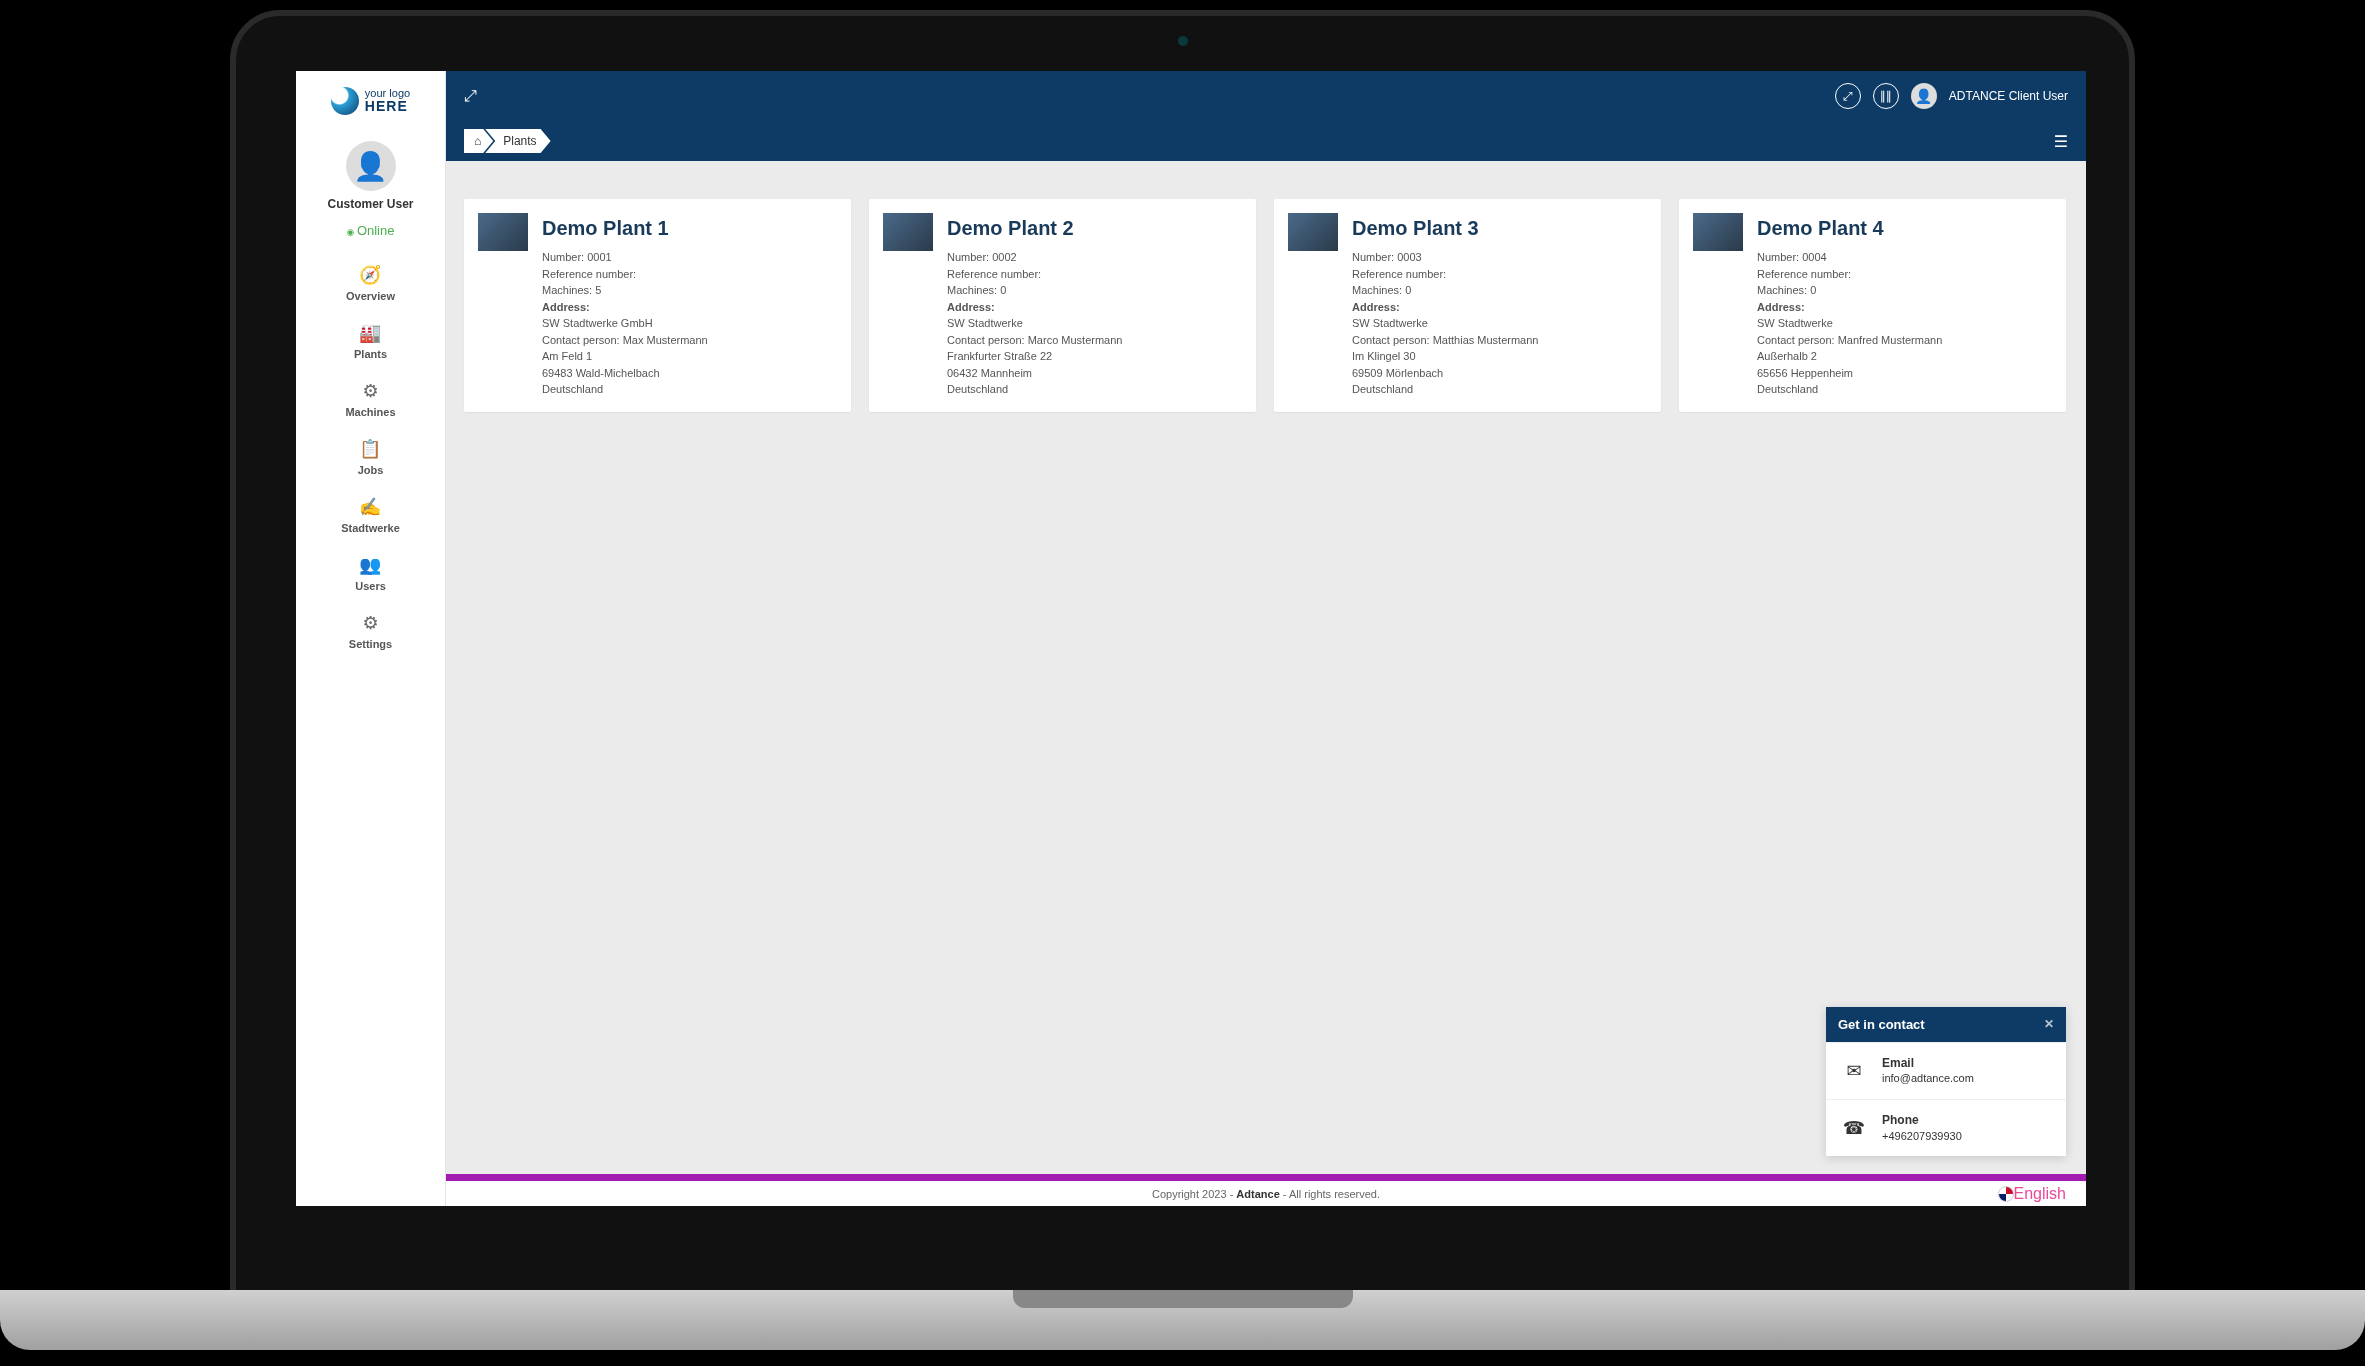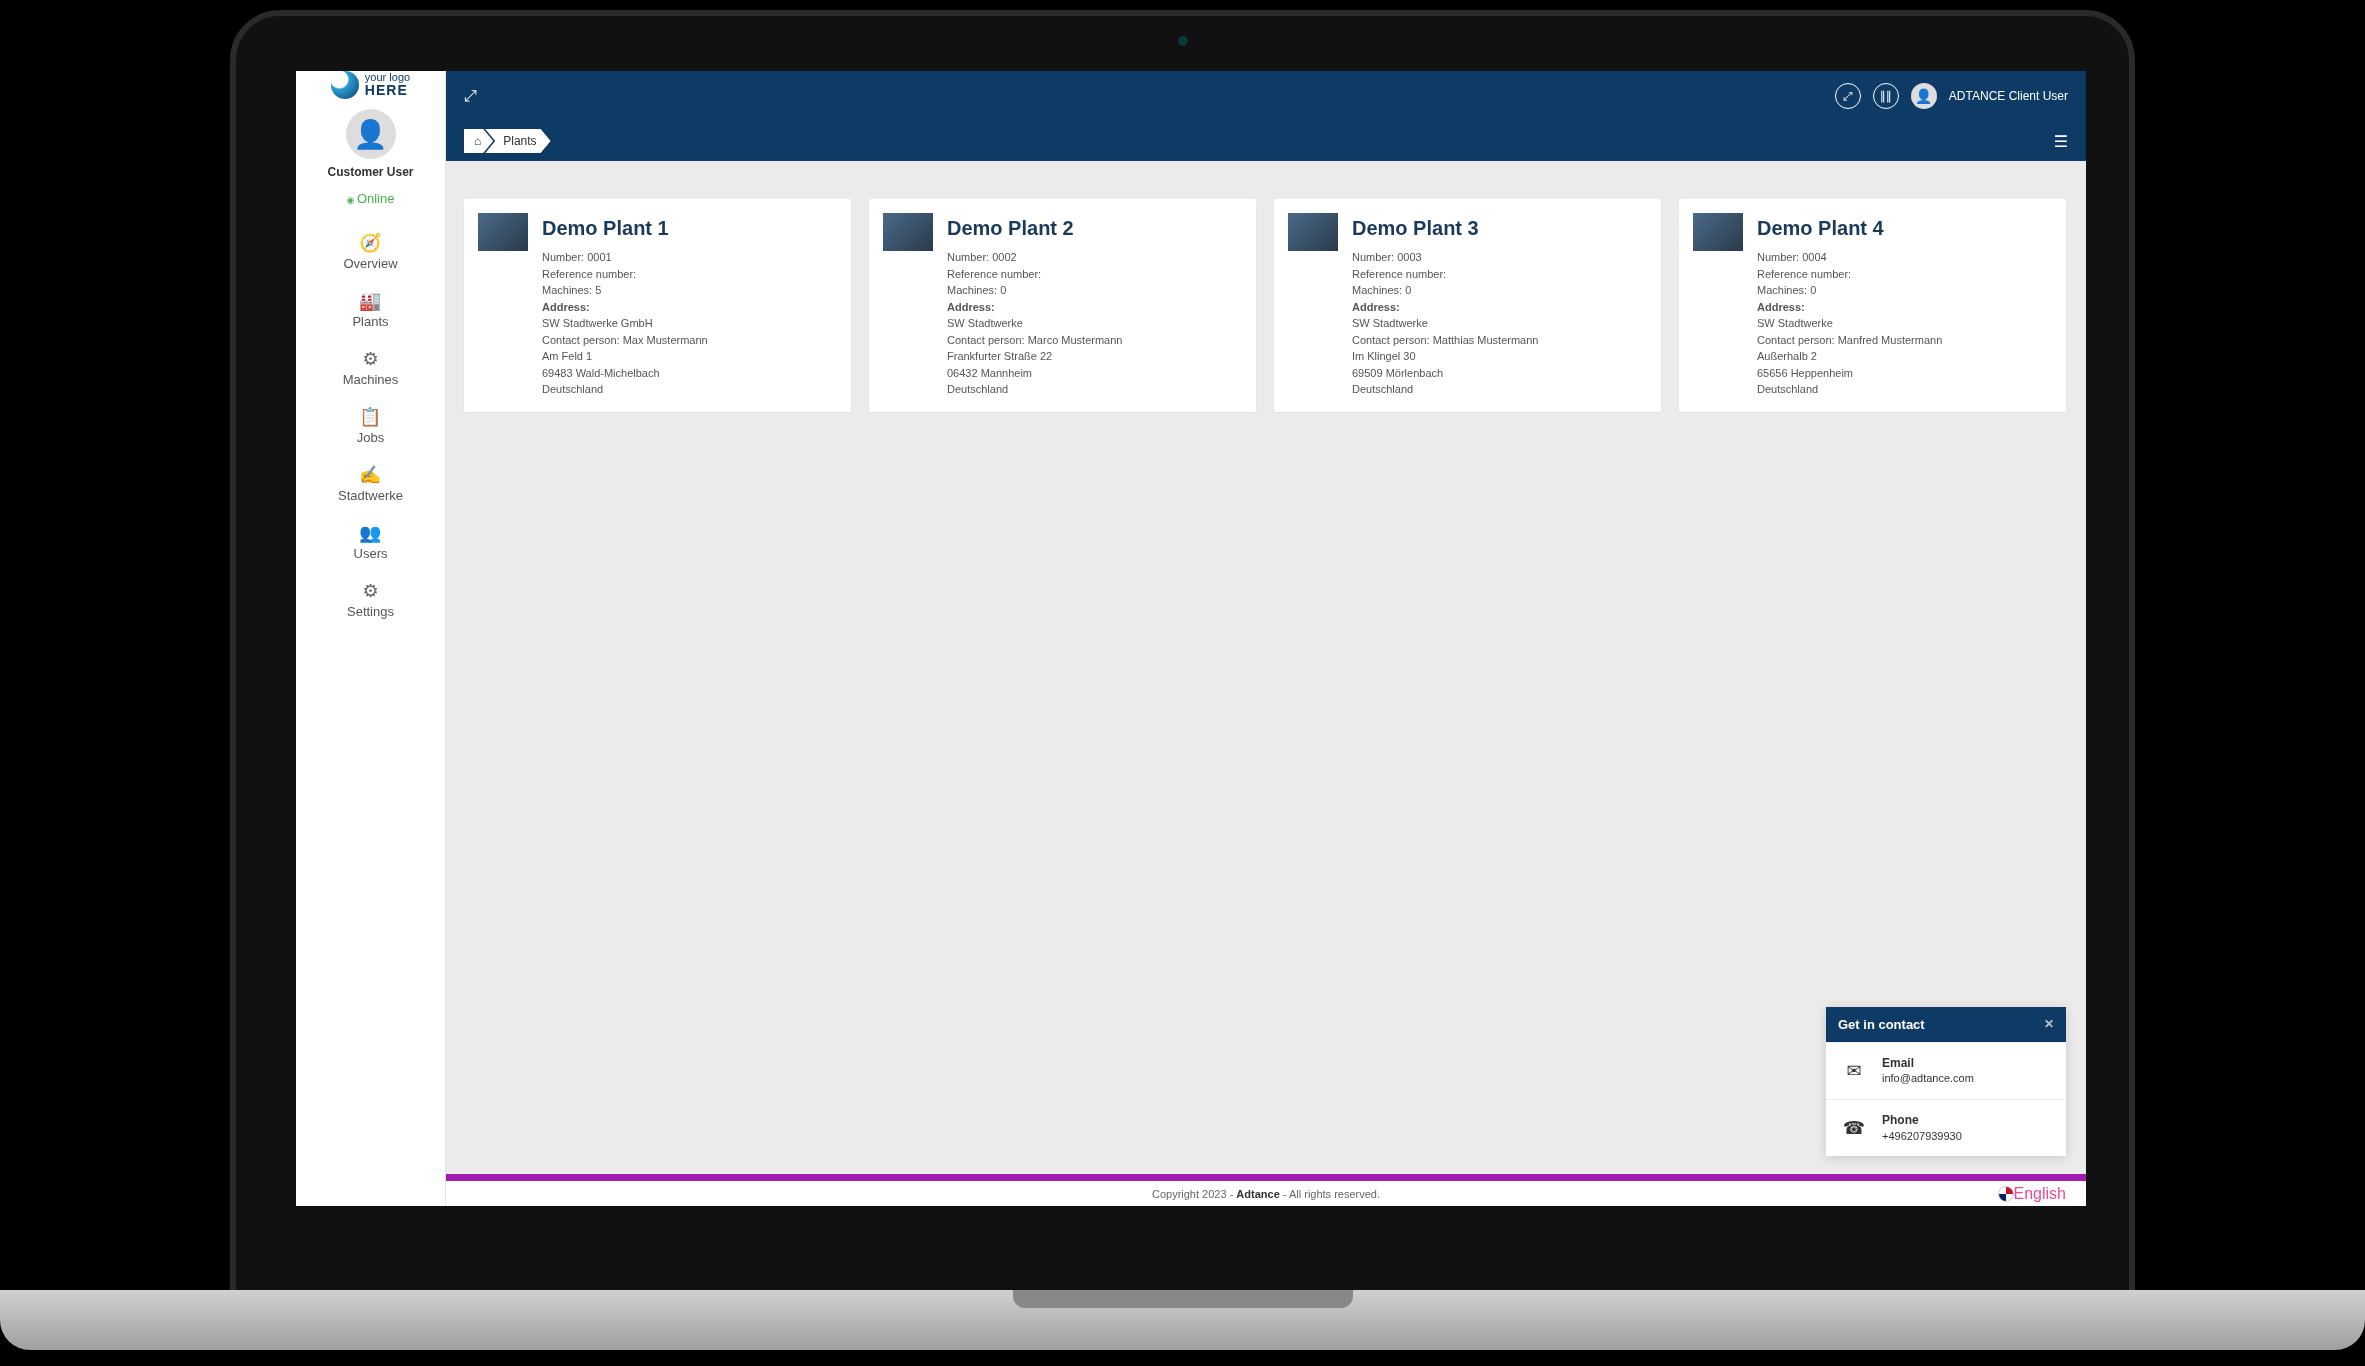--- a/index.html
+++ b/index.html
@@ -62,21 +62,21 @@
     
     .sidebar {
       position: absolute;
       left: 0; top: 0; bottom: 0;
       width: 150px;
       background: #fff;
       border-right: 1px solid #e5e5e5;
       text-align: center;
     }
     .logo {
-      padding: 0 8px;
+      padding: 16px 8px;
       display: flex;
       align-items: center;
       gap: 6px;
       justify-content: center;
     }
     .logo-circle {
       width: 28px; height: 28px; border-radius: 50%;
       background: radial-gradient(circle at 30% 30%, #fff 30%, #2a9fd6 35%, #0d3b66);
     }
     .logo-text { font-size: 11px; color: #0d3b66; line-height: 1.1; text-align: left; }
@@ -91,21 +91,21 @@
     .profile-name { font-size: 12px; font-weight: 600; color: #333; }
     .profile-status { font-size: 13px; color: #4caf50; margin-top: 12px; }
     .profile-status::before { content: "◉ "; font-size: 9px; }
     .nav { padding-top: 12px; }
     .nav-item {
       padding: 10px 4px;
       cursor: pointer;
       color: #555;
     }
     .nav-item .icon { display: block; font-size: 18px; line-height: 1; margin-bottom: 2px; color: #666; }
-    .nav-item .label { font-size: 13px; }
+    .nav-item .label { font-size: 11px; font-weight: bold; }
     
     .topbar {
       position: absolute;
       left: 150px; right: 0; top: 0;
       height: 195px;
       background: #0d3b66;
     }
     .topbar-row1 {
       height: 50px;
       display: flex;

